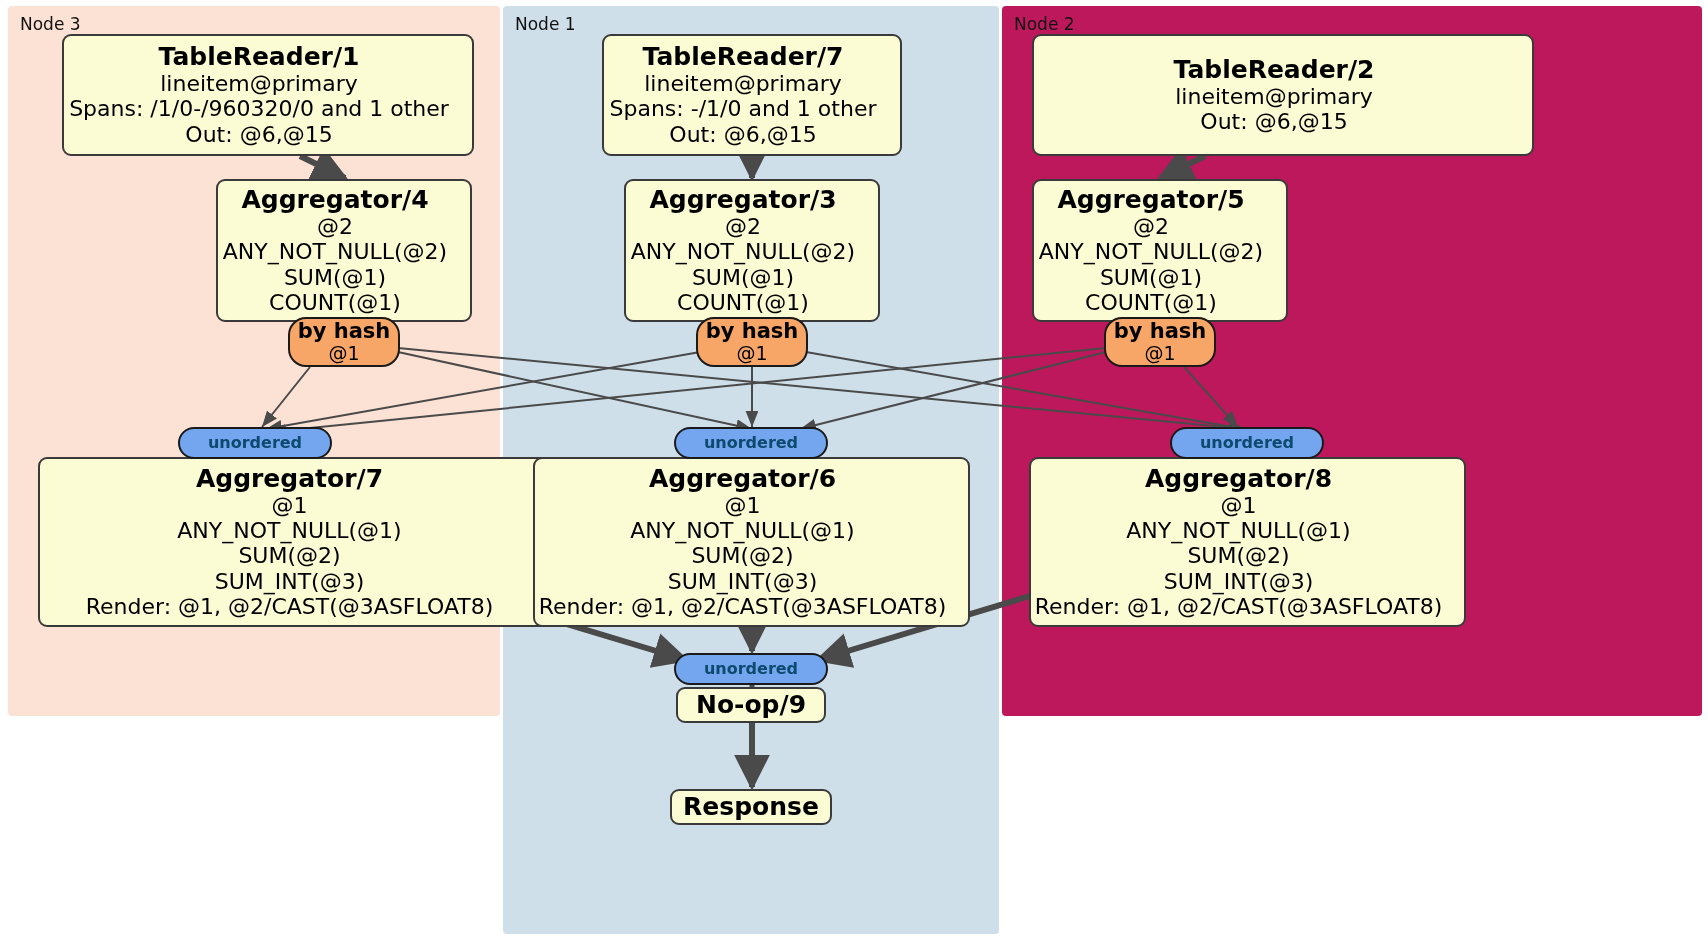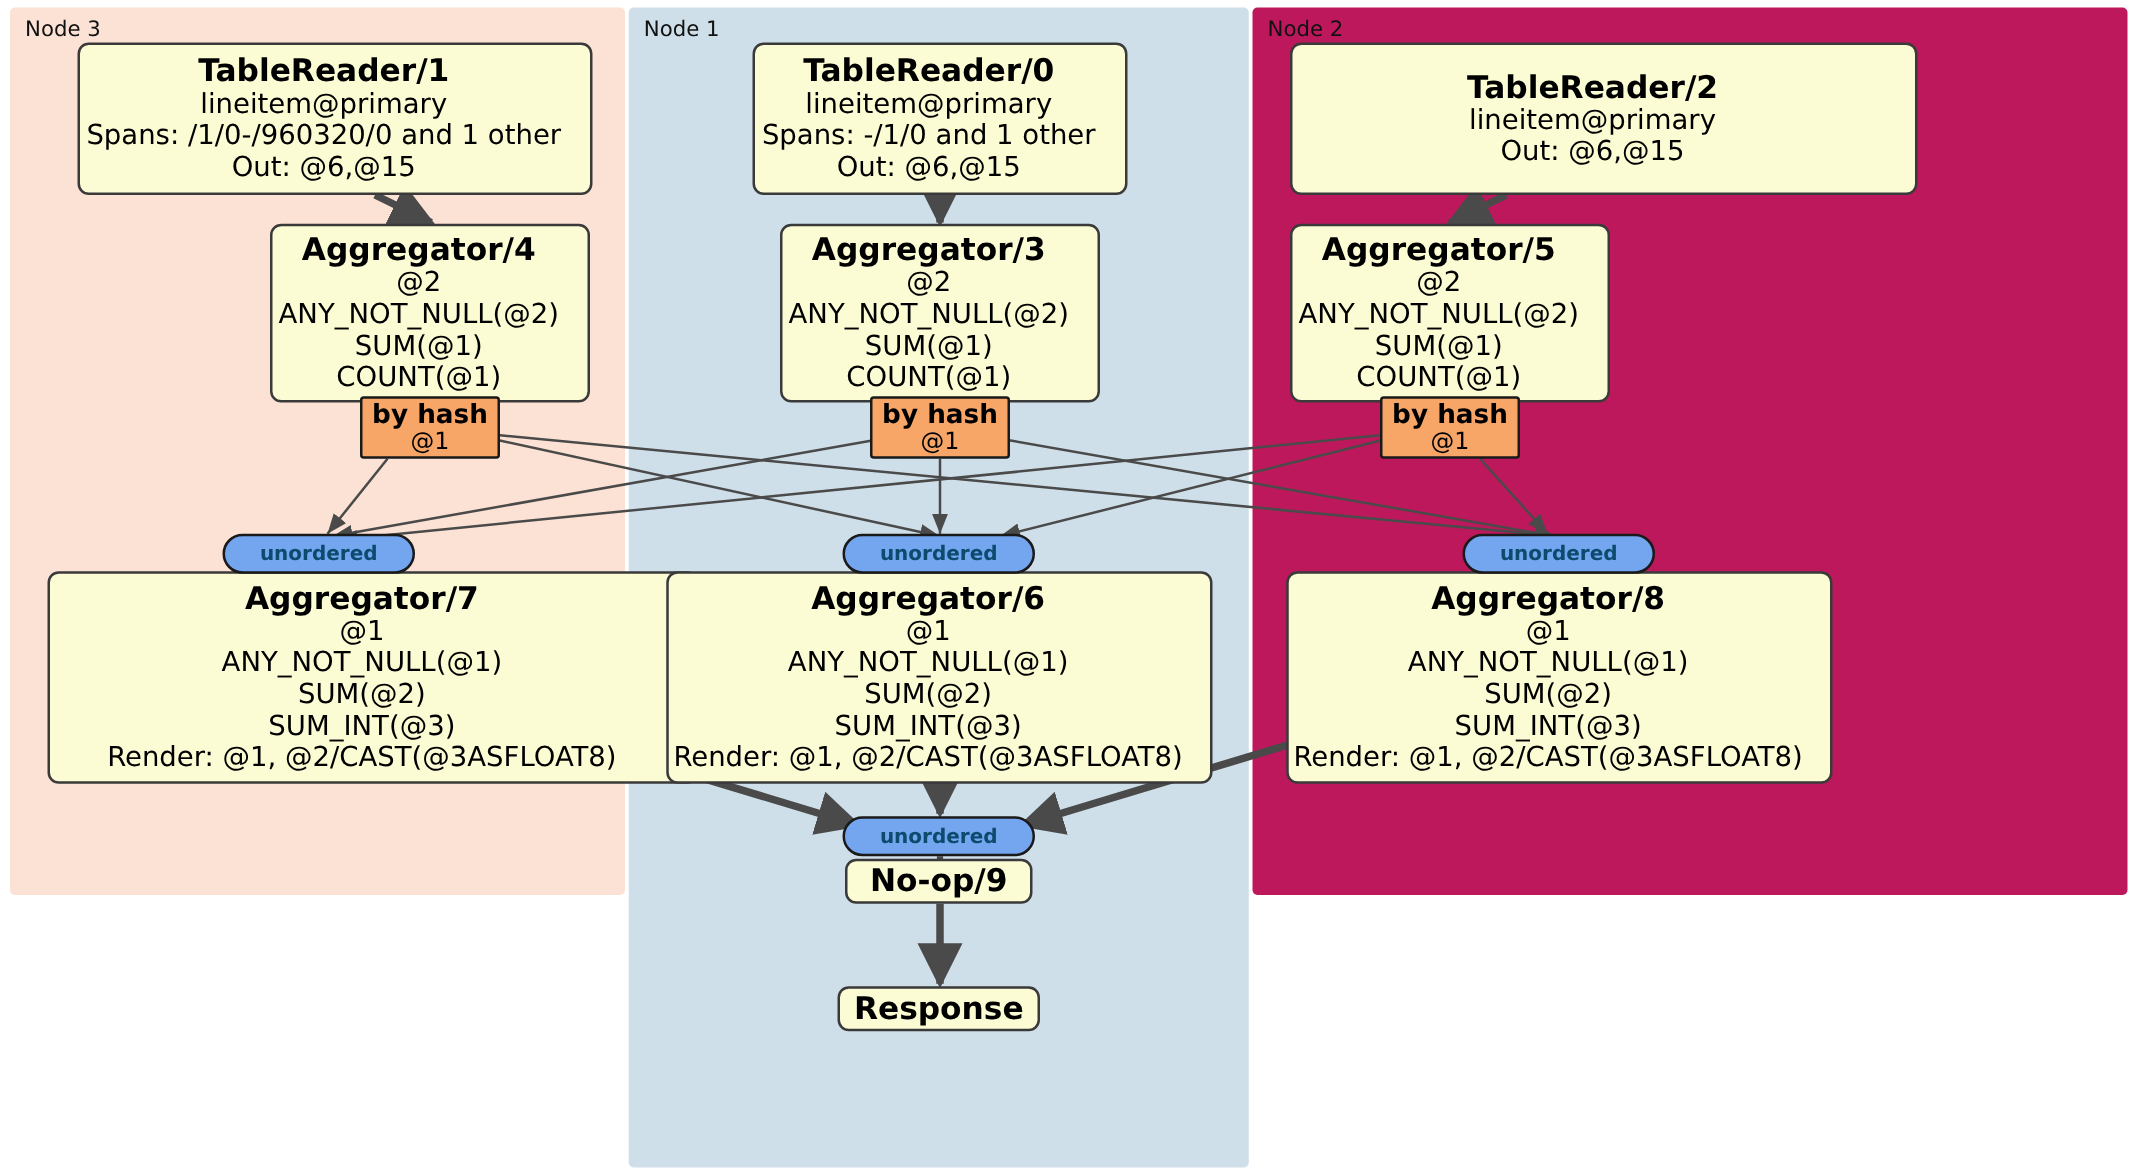--- a/index.html
+++ b/index.html
@@ -27,21 +27,21 @@
         white-space:nowrap;}
   .proc .pline{font-size:22px;color:#000;line-height:1.14;white-space:nowrap;}
 
   .proc.small{padding:4px 14px;justify-content:center;}
   .proc.small .ptitle{font-size:25px;}
 
   
   .badge{position:absolute;box-sizing:border-box;border:2px solid #1a1a1a;
          display:flex;flex-direction:column;align-items:center;
          justify-content:center;white-space:nowrap;}
-  .badge-hash{background:#f7a668;border-radius:3px;}
+  .badge-hash{background:#f7a668;border-radius:18px;}
   .badge-hash .btitle{font-weight:bold;font-size:21px;color:#000;line-height:1.1;}
   .badge-hash .bsub{font-size:19px;color:#000;line-height:1.1;}
   .badge-unordered{background:#74a6f0;border-radius:18px;}
   .badge-unordered .btitle{font-weight:bold;font-size:16px;color:#0c4a6e;line-height:1.1;}
 </style>
 </head>
 <body>
 
 <div id="stage">
 
@@ -88,21 +88,21 @@
   </svg>
 
   <div id="procs">
       <div class="proc" style="left: 62px; top: 34px; width: 412px; height: 122px;">
         <div class="ptitle">TableReader/1</div>
         <div class="pline">lineitem@primary</div>
         <div class="pline">Spans: /1/0-/960320/0 and 1 other</div>
         <div class="pline">Out: @6,@15</div>
       </div>
       <div class="proc" style="left: 602px; top: 34px; width: 300px; height: 122px;">
-        <div class="ptitle">TableReader/0</div>
+        <div class="ptitle">TableReader/7</div>
         <div class="pline">lineitem@primary</div>
         <div class="pline">Spans: -/1/0 and 1 other</div>
         <div class="pline">Out: @6,@15</div>
       </div>
       <div class="proc" style="left: 1032px; top: 34px; width: 502px; height: 122px;">
         <div class="ptitle">TableReader/2</div>
         <div class="pline">lineitem@primary</div>
         <div class="pline">Out: @6,@15</div>
       </div>
       <div class="proc" style="left: 216px; top: 179px; width: 256px; height: 143px;">

